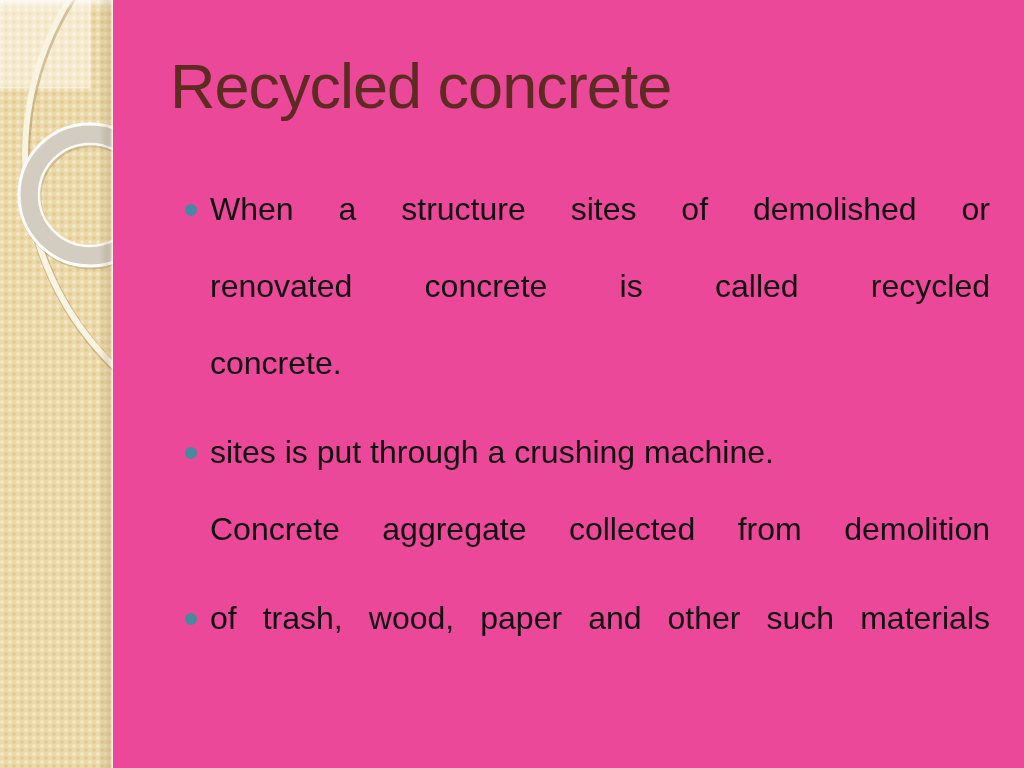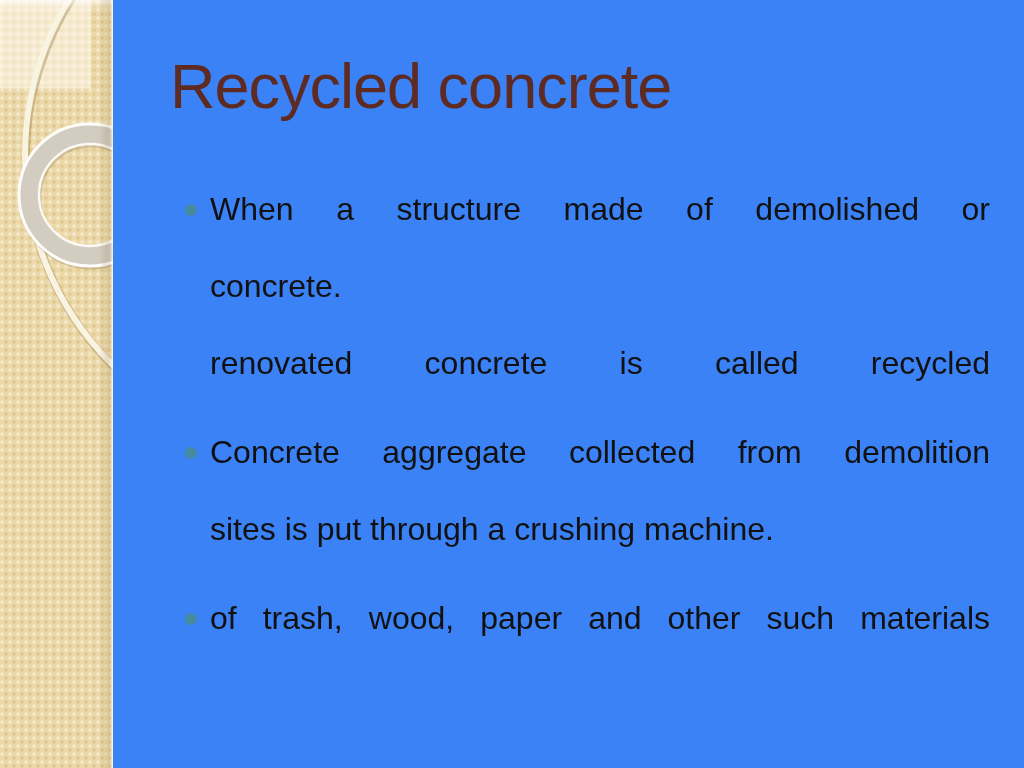--- a/index.html
+++ b/index.html
@@ -3,21 +3,21 @@
 <meta charset="utf-8">
 <style>
   * { margin:0; padding:0; box-sizing:border-box; }
   html,body { width:1024px; height:768px; }
   body {
     font-family:"Liberation Sans", sans-serif;
     background:#ffffff;
     position:relative;
     overflow:hidden;
   }
-  .slide { position:absolute; inset:0; background:#3b82f6; overflow:hidden; }
+  .slide { position:absolute; inset:0; background:#ec4899; overflow:hidden; }
 
   
   .sidebar {
     position:absolute; left:0; top:0; width:113px; height:768px;
     background-color:var(--sidebar-base,#ecd9a9);
     background-image:
       radial-gradient(circle at 2px 2px, rgba(255,255,255,0.40) 1.4px, rgba(255,255,255,0) 2.2px),
       radial-gradient(circle at 6px 6px, rgba(198,162,95,0.28) 1.4px, rgba(198,162,95,0) 2.2px);
     background-size:8px 8px;
     overflow:hidden;
@@ -75,28 +75,28 @@
       <circle cx="90" cy="195" r="71" fill="none" stroke="rgba(255,255,255,0.95)" stroke-width="3"></circle>
       <circle cx="90" cy="195" r="51" fill="none" stroke="rgba(255,255,255,0.90)" stroke-width="2.5"></circle>
     </svg>
   </aside>
 
   <h1 class="title">Recycled concrete</h1>
 
   <div class="bullets" id="bullets">
       <div class="bullet-item">
         <span class="bullet-dot"></span>
-        <div class="bullet-line just">When a structure made of demolished or</div>
+        <div class="bullet-line just">When a structure sites of demolished or</div>
+        <div class="bullet-line just">renovated concrete is called recycled</div>
         <div class="bullet-line">concrete.</div>
-        <div class="bullet-line just">renovated concrete is called recycled</div>
       </div>
       <div class="bullet-item">
         <span class="bullet-dot"></span>
+        <div class="bullet-line">sites is put through a crushing machine.</div>
         <div class="bullet-line just">Concrete aggregate collected from demolition</div>
-        <div class="bullet-line">sites is put through a crushing machine.</div>
       </div>
       <div class="bullet-item">
         <span class="bullet-dot"></span>
         <div class="bullet-line just">of trash, wood, paper and other such materials</div>
       </div>
     </div>
 
 </div>
 
 </body></html>

